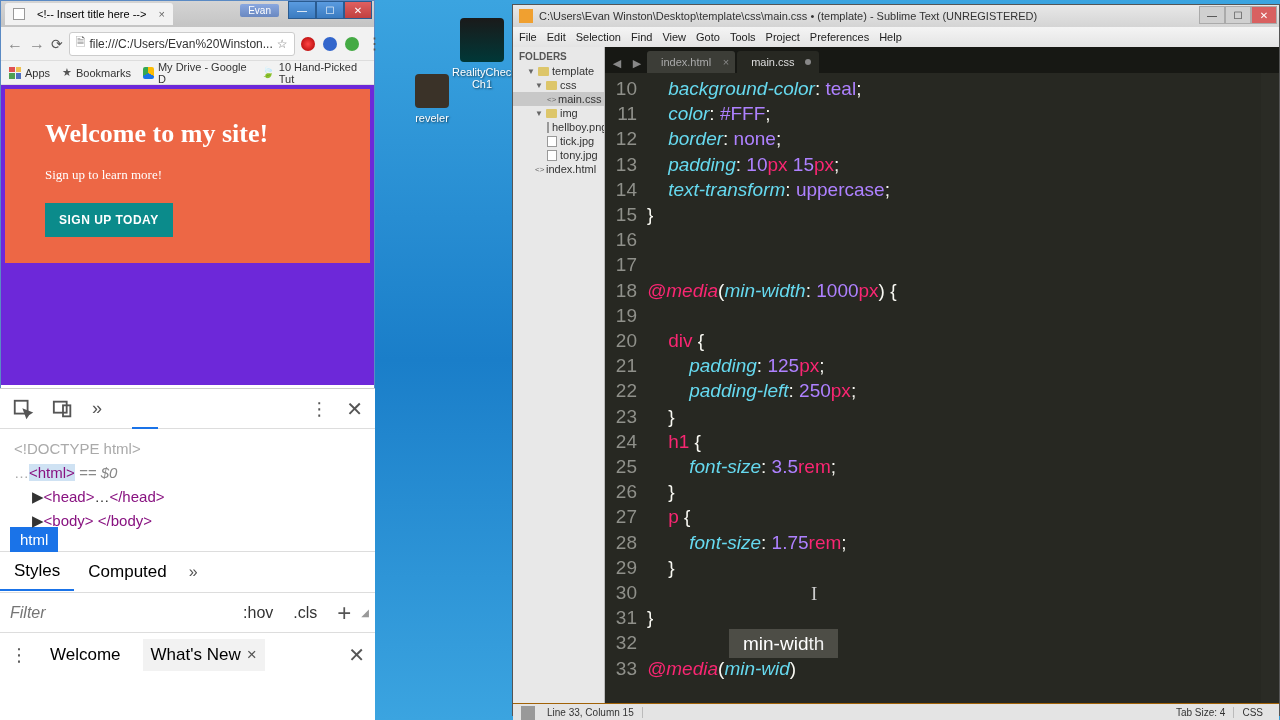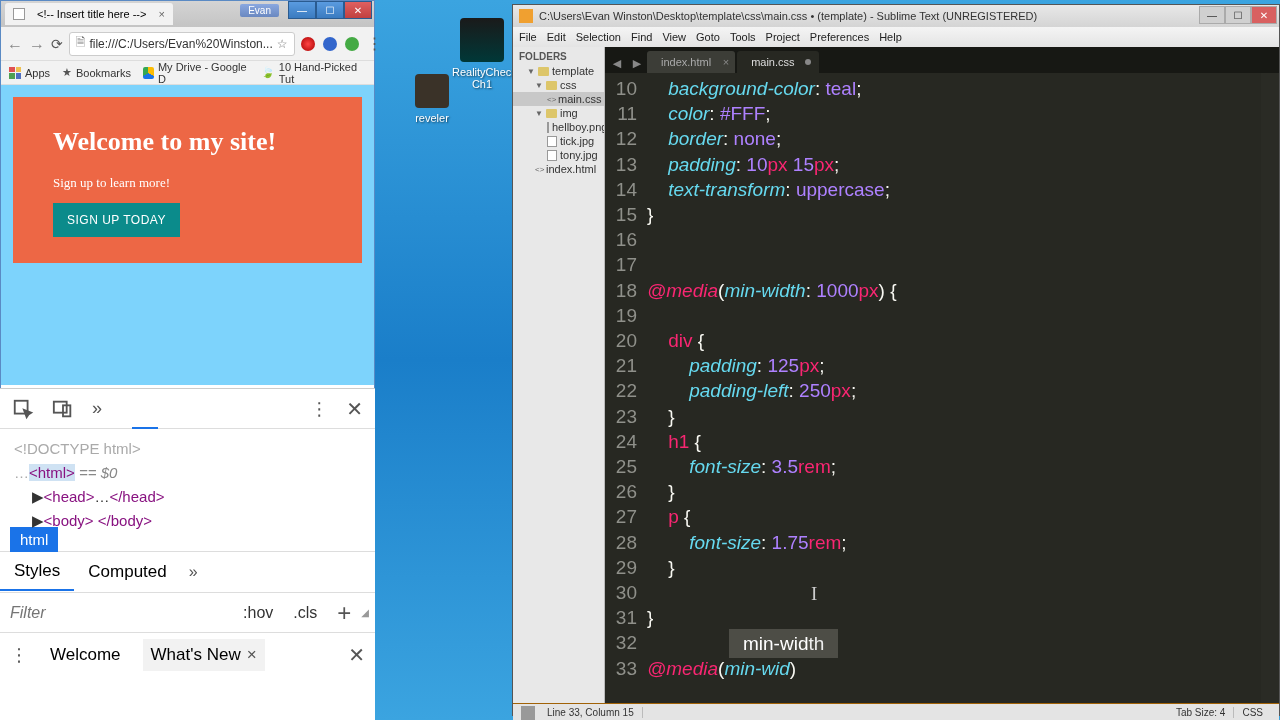--- a/index.html
+++ b/index.html
@@ -25,25 +25,25 @@
 .ext-dot { width: 14px; height: 14px; border-radius: 50%; }
 .bk-bar { height: 24px; background: #f2f2f2; display: flex; align-items: center; padding: 0 8px; gap: 12px; font-size: 11px; color: #333; border-bottom: 1px solid #ddd; }
 .bk { display: flex; align-items: center; gap: 4px; cursor: pointer; }
 .bk-apps { width: 12px; height: 12px; display: grid; grid-template-columns: 1fr 1fr; gap: 1px; }
 .bk-apps span { background: #e05050; }
 .bk-apps span:nth-child(2){ background:#eec050;} .bk-apps span:nth-child(3){background:#50a050;} .bk-apps span:nth-child(4){background:#5070c0;}
 .star { color: #555; }
 .gdrive { width: 12px; height: 12px; background: conic-gradient(#fbbc04 0 120deg, #1a73e8 120deg 240deg, #34a853 240deg); border-radius: 2px; }
 
 
-.page { background: #7dd3fc; height: 300px; padding: 12px; }
+.page { background: #6d28d9; height: 300px; padding: 4px; }
 .hero { background: #ed6745; margin: 0; padding: 30px 40px 26px; }
 .hero h1 { color: #fff; font-family: Georgia, serif; font-weight: bold; font-size: 26px; margin-bottom: 18px; }
-.hero p { color: #fff; font-family: Georgia, serif; font-size: 13px; margin-bottom: 12px; }
-.hero button { background: #0b8b8b; color: #fff; border: none; padding: 10px 14px; font-size: 12px; letter-spacing: 0.5px; cursor: pointer; }
+.hero p { color: #fff; font-family: Georgia, serif; font-size: 13px; margin-bottom: 20px; }
+.hero button { background: #0b8b8b; color: #fff; border: none; padding: 10px 14px; font-size: 12px; letter-spacing: 0.5px; cursor: pointer; font-weight: bold; }
 
 
 .devtools { position: absolute; left: 0; top: 388px; width: 375px; height: 332px; background: #fff; border-top: 1px solid #ccc; }
 .dt-toolbar { height: 40px; display: flex; align-items: center; padding: 0 12px; justify-content: space-between; border-bottom: 1px solid #ddd; }
 .dt-left { display: flex; gap: 18px; align-items: center; }
 .dt-icon { width: 22px; height: 22px; color: #555; cursor: pointer; }
 .dt-more { font-size: 18px; color: #555; cursor: pointer; }
 .dt-close { font-size: 20px; color: #555; cursor: pointer; }
 .dt-tab-strip { border-bottom: 2px solid #1a73e8; width: 26px; margin-left: 120px; position:absolute; top:38px; }
 .dt-src { padding: 8px 14px; font-family: Consolas, monospace; font-size: 15px; color: #881280; line-height: 1.6; height: 100px; overflow: hidden; position: relative; }

